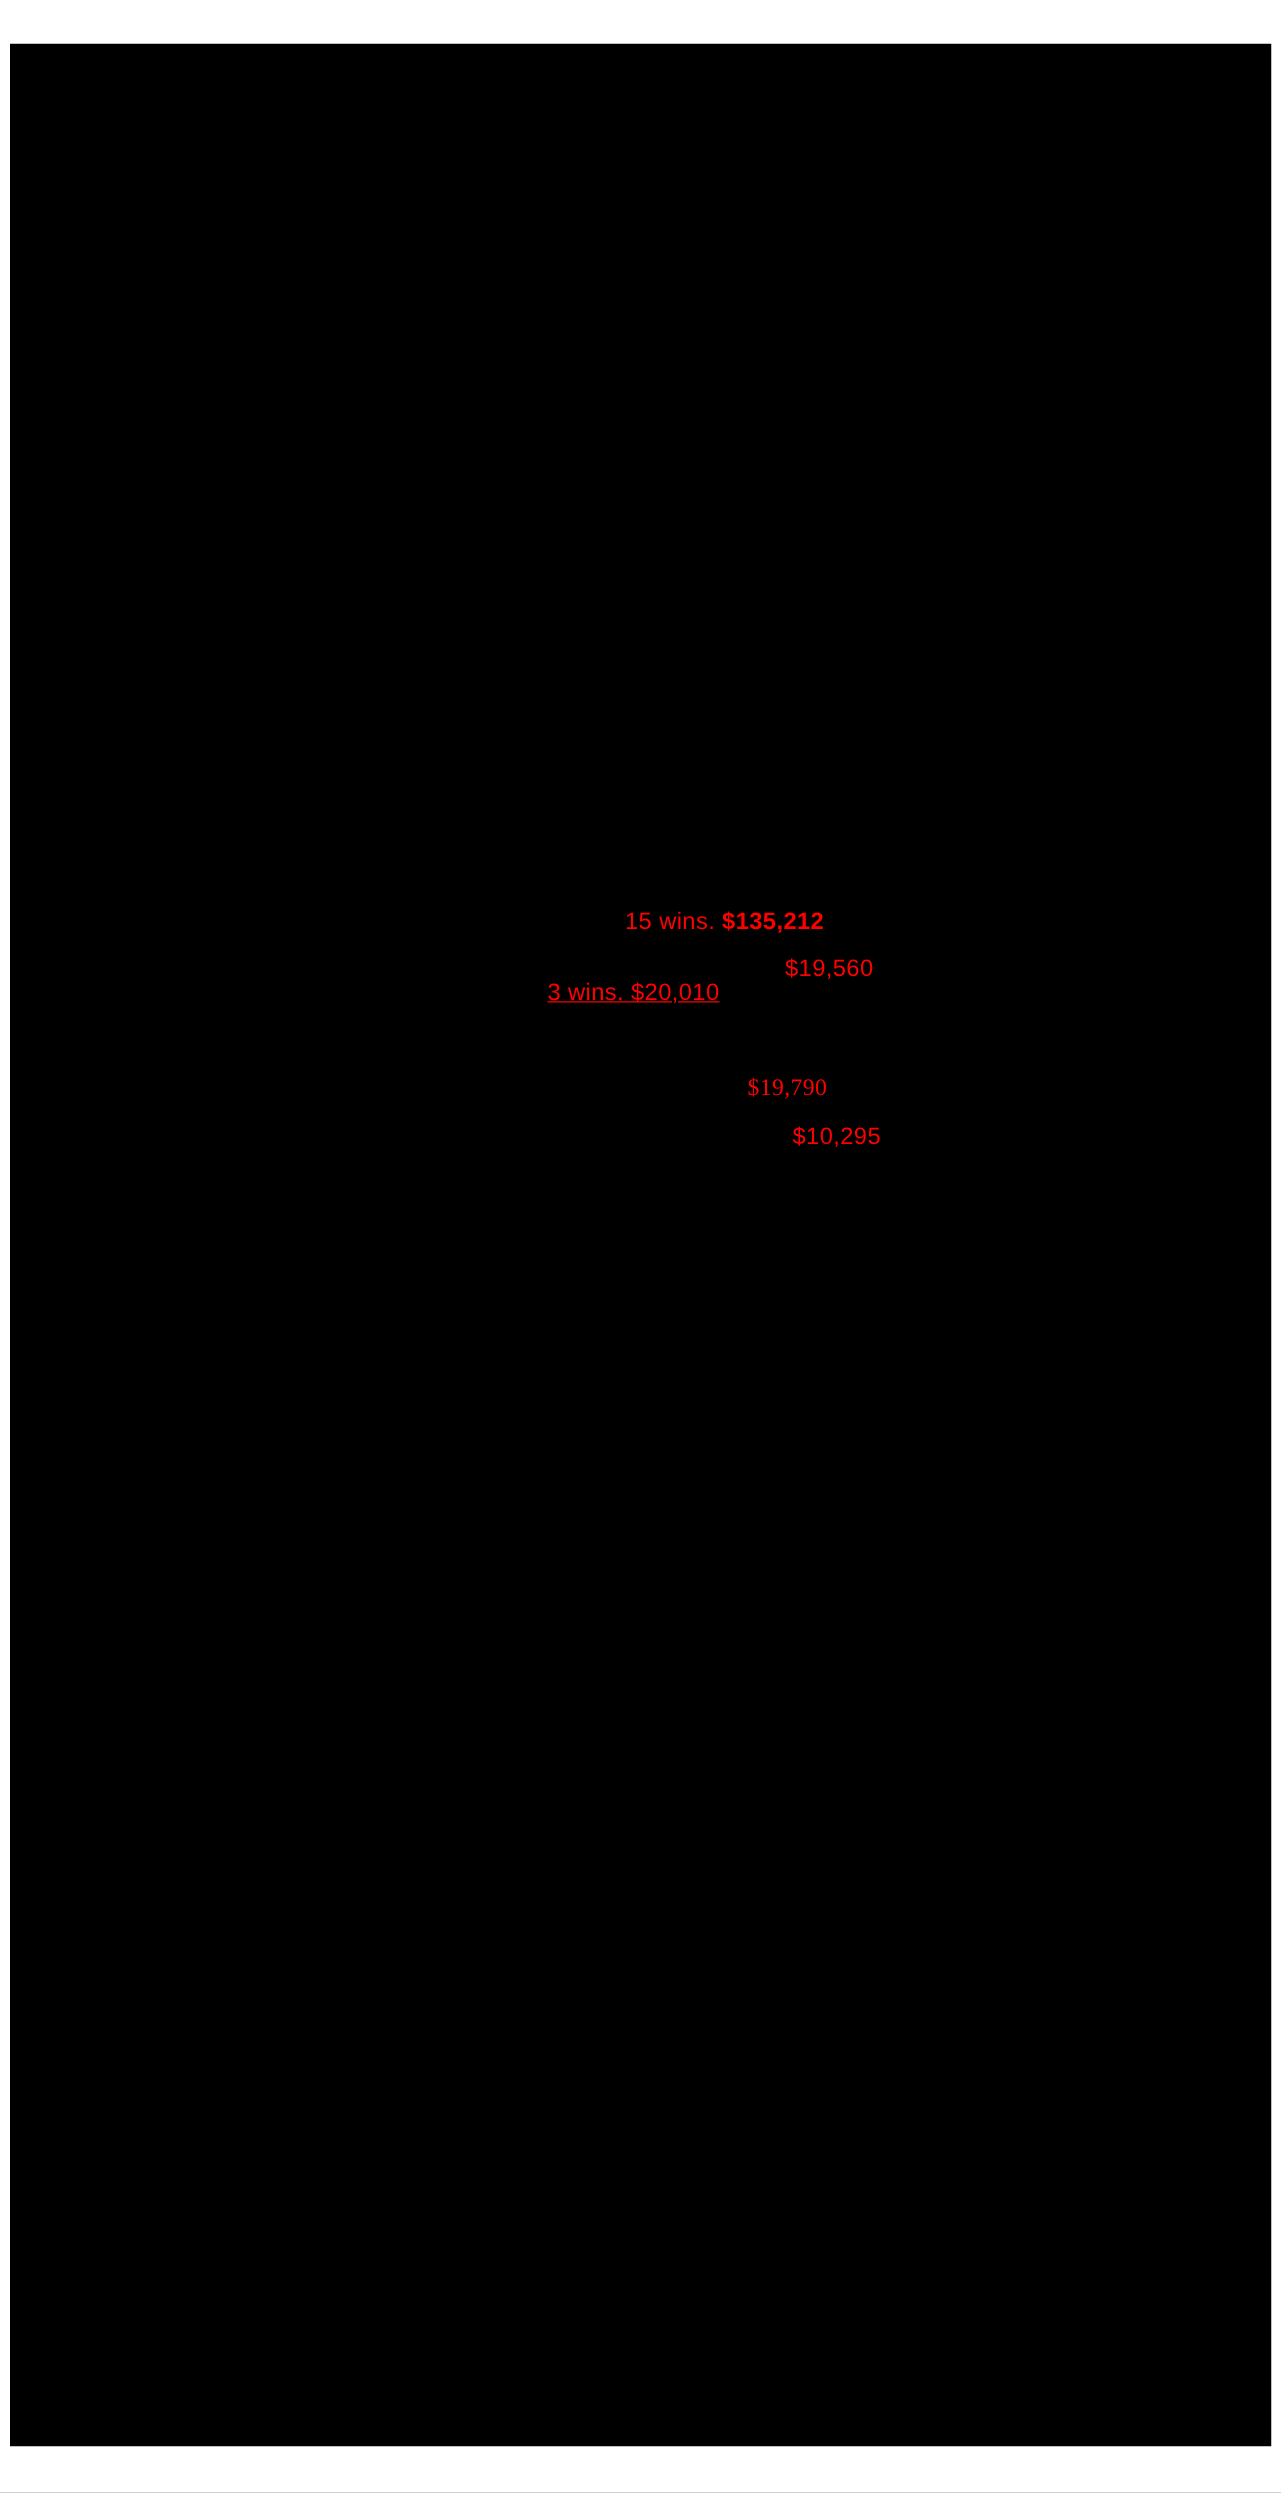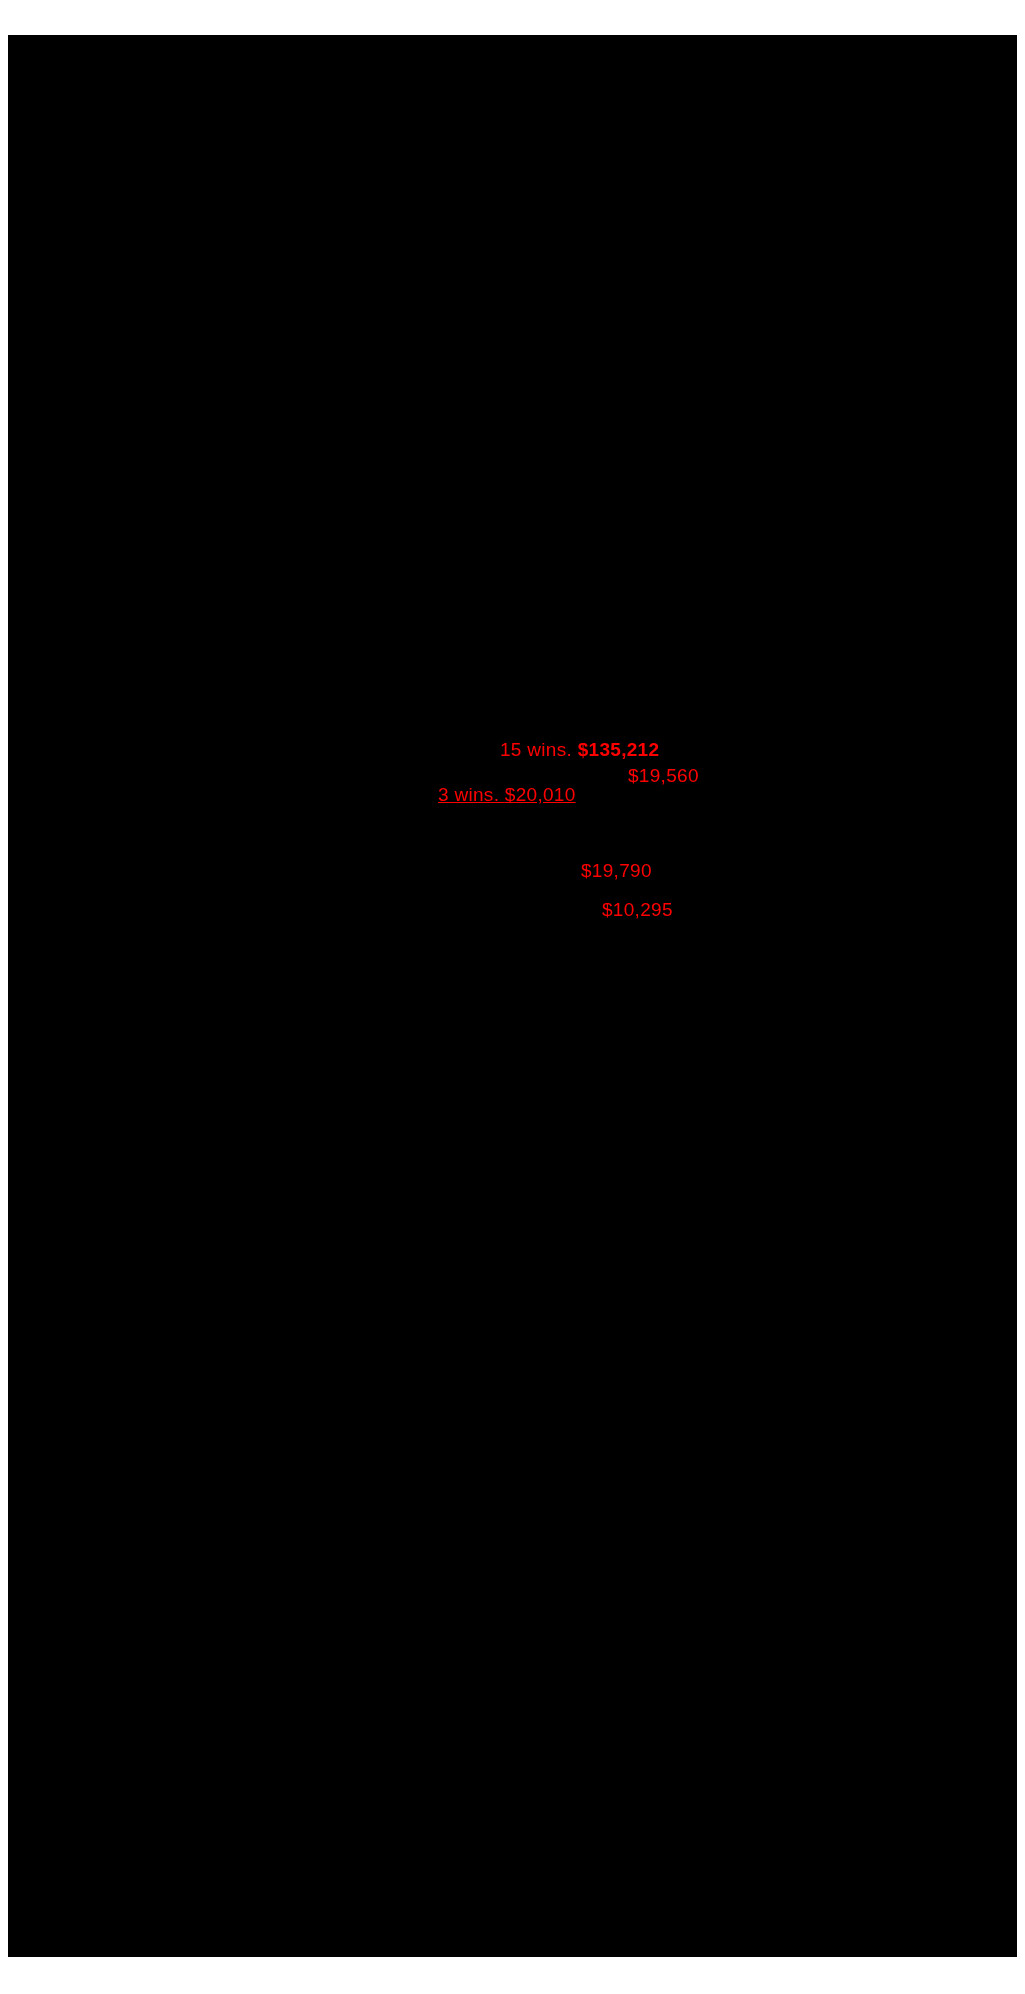--- a/index.html
+++ b/index.html
@@ -27,25 +27,25 @@
     position: absolute;
     color: #ff0000;
     font-size: 19px;
     line-height: 19px;
     white-space: nowrap;
     letter-spacing: 0.3px;
   }
   .annotation .amount-bold {
     font-weight: bold;
   }
-  .ann-1 { left: 500px; top: 728px; margin-top: 12px; }
+  .ann-1 { left: 500px; top: 728px; }
   .ann-2 { left: 628px; top: 766px; text-align: center; }
   .ann-3 { left: 438px; top: 785px; text-decoration: underline; }
-  .ann-4 { left: 581px; top: 861px; }
-  .ann-5 { left: 602px; top: 900px; }
+  .ann-4 { left: 598px; top: 861px; font-family: Liberation Serif, serif; }
+  .ann-5 { left: 634px; top: 900px; }
 </style>
 </head>
 <body>
 
 <div class="page">
 
   <div class="black-canvas"></div>
 
   <div class="annotation ann-1">
     <span>15 wins. </span><span class="amount-bold">$135,212</span>

